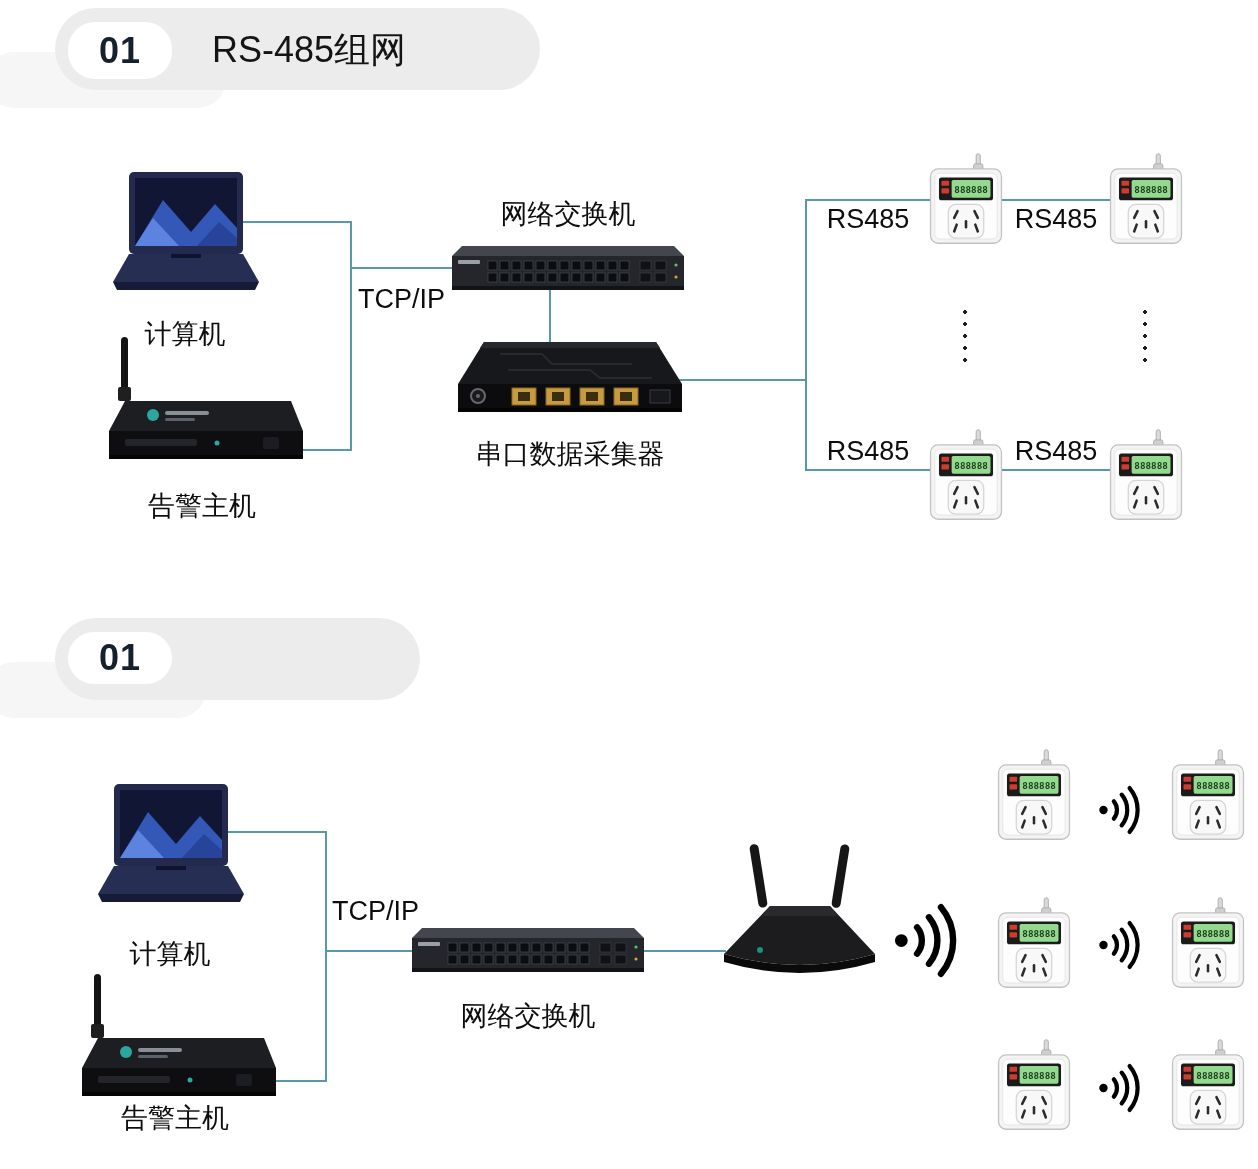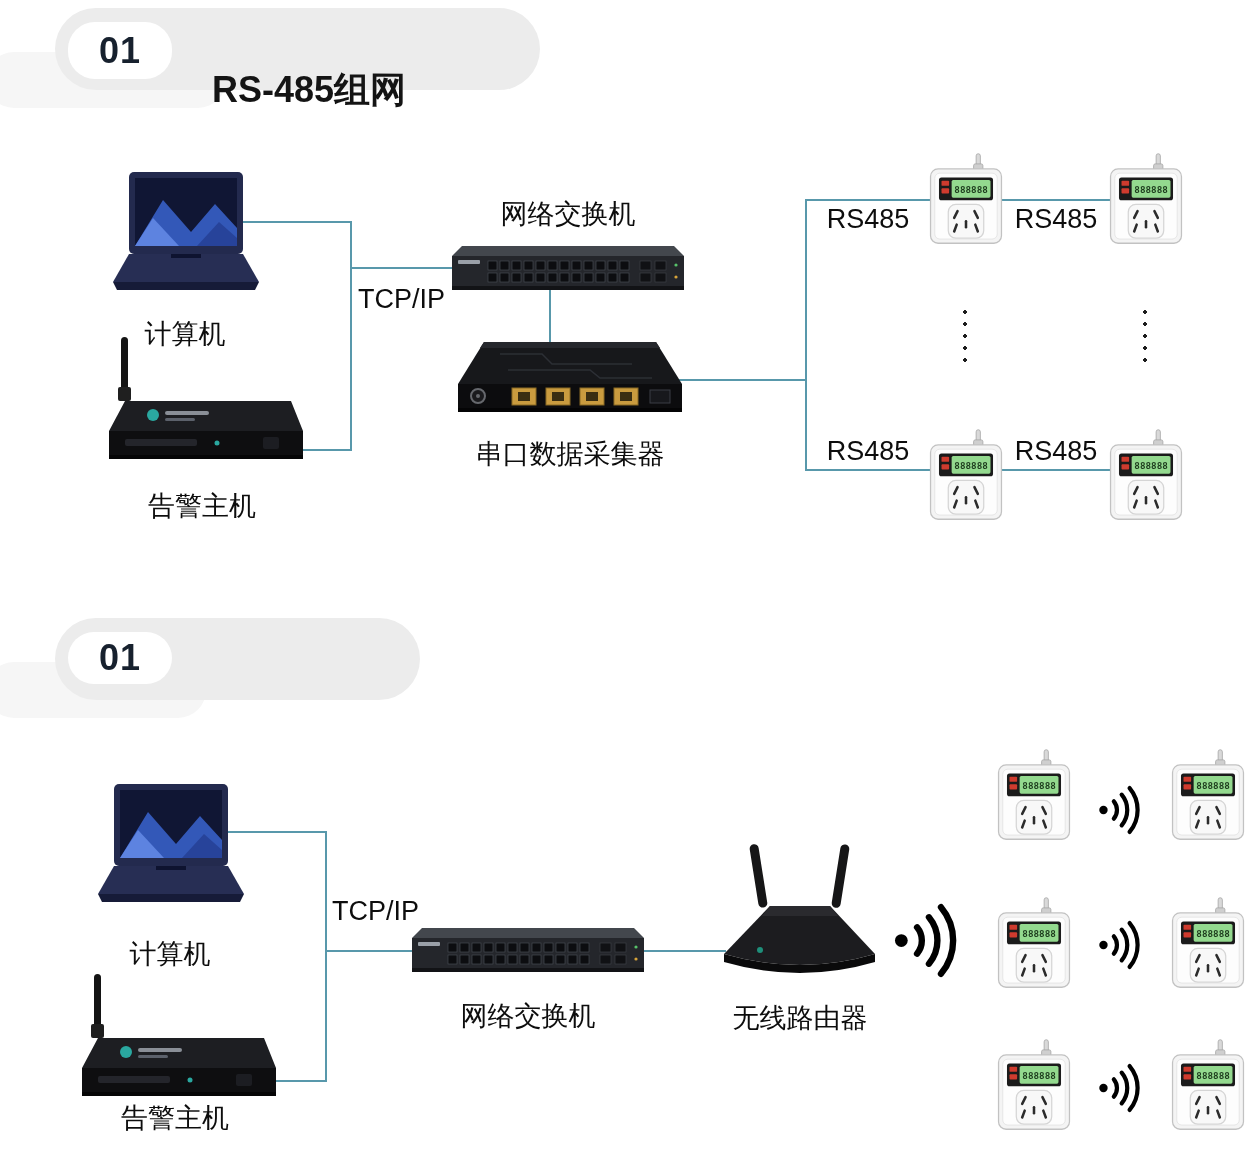--- a/index.html
+++ b/index.html
@@ -4,21 +4,21 @@
 <style>
   * { margin:0; padding:0; box-sizing:border-box; }
   html,body { background:#ffffff; }
   body { font-family:"Liberation Sans","DejaVu Sans",sans-serif; }
   .canvas { position:relative; width:1258px; height:1169px; background:#ffffff; overflow:hidden; }
 
   .blob { position:absolute; background:#ececec; border-radius:46px; }
   .blob-sub { position:absolute; background:#f6f6f6; border-radius:34px; }
   .pill { position:absolute; background:#ffffff; border-radius:27px; display:flex; align-items:center; justify-content:center;
           font-size:36px; font-weight:bold; color:#17212e; letter-spacing:1px; }
-  .sec-title { position:absolute; font-size:36px; font-weight:bold; color:#141414; white-space:nowrap;margin-top:40px; }
+  .sec-title { position:absolute; font-size:36px; font-weight:normal; color:#141414; white-space:nowrap; }
 
   .hline { position:absolute; height:2px; background:#5898ab; }
   .vline { position:absolute; width:2px; background:#5898ab; }
 
   .lbl { position:absolute; font-size:27px; color:#0d0d0d; text-align:center; white-space:nowrap; }
   .lbl-plain { position:absolute; font-size:27px; color:#0d0d0d; white-space:nowrap; }
 
   .device { position:absolute; }
   .device svg { width:100%; height:100%; display:block; }
 
@@ -270,21 +270,20 @@
         <use href="#sym-switch"></use>
       </svg>
   </div>
   <div class="lbl" style="left:408px;top:998px;width:240px">网络交换机</div>
 
   <div class="device" style="left:712px;top:838px;width:175px;height:150px">
     <svg viewBox="0 0 175 150">
         <use href="#sym-router"></use>
       </svg>
   </div>
-  <div class="lbl" style="left:705px;top:1000px;width:190px">无线路由器</div>
 
   <div class="device" style="left:890px;top:898px;width:85px;height:85px">
     <svg viewBox="0 0 60 60">
         <use href="#sym-wifi"></use>
       </svg>
   </div>
 
   <div class="device" style="left:996px;top:748px;width:76px;height:93px">
     <svg viewBox="0 0 90 110">
         <use href="#sym-socket"></use>

